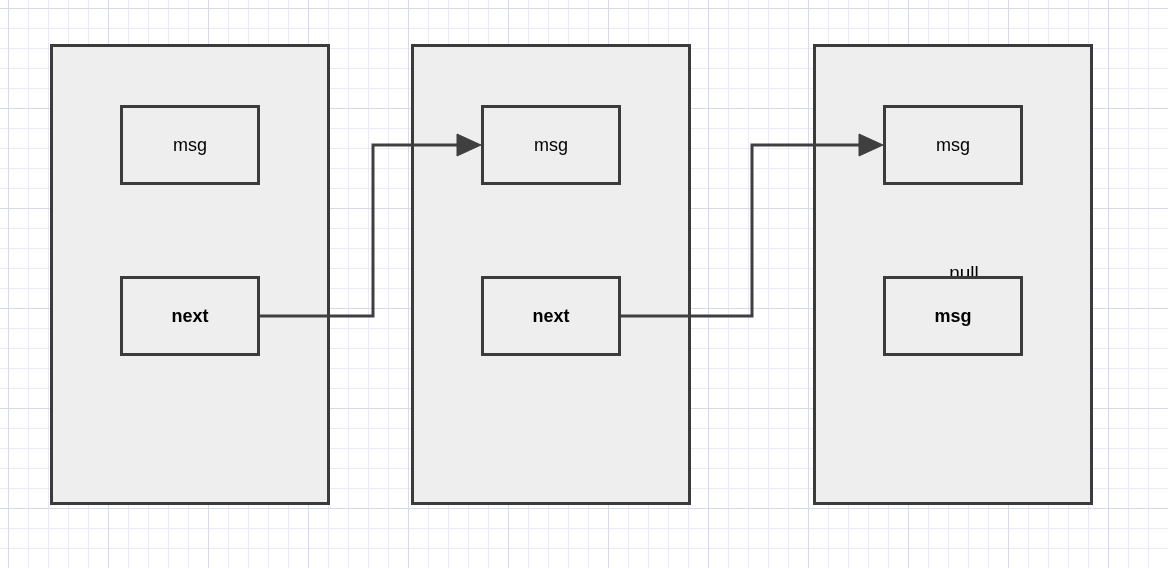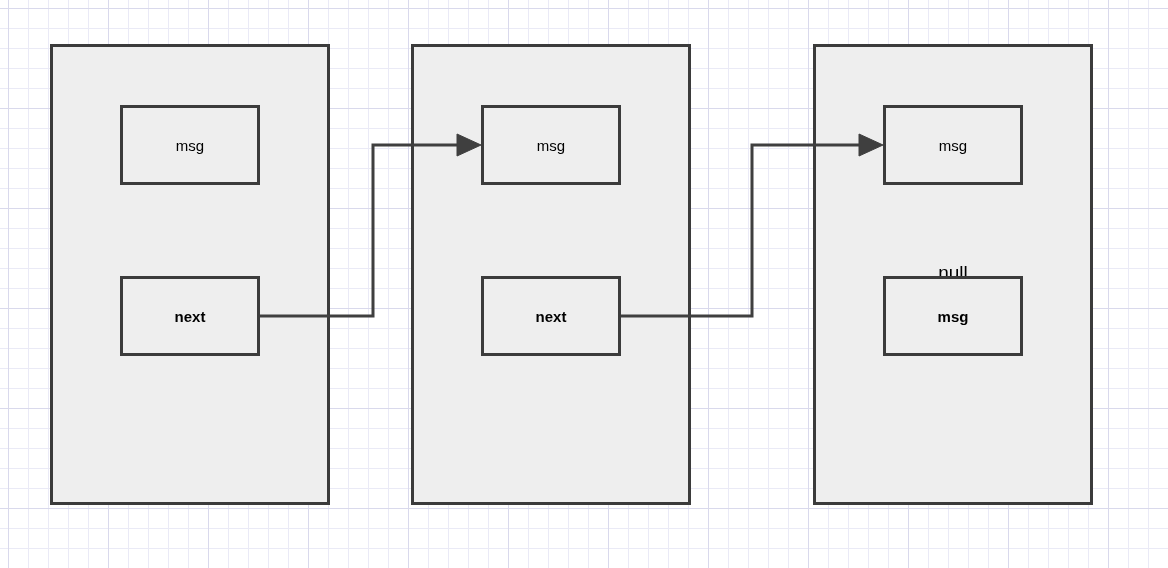--- a/index.html
+++ b/index.html
@@ -52,29 +52,29 @@
     border: 3px solid #3b3b3b;
     display: flex;
     align-items: center;
     justify-content: center;
     z-index: 2;
   }
   .field.top    { top: 58px;  }   
   .field.bottom { top: 229px; font-weight: bold; }   
 
   .field-label {
-    font-size: 15px;
+    font-size: 18px;
     color: #000000;
     white-space: nowrap;
   }
 
   
   .null-label {
     position: absolute;
-    left: 67px;
+    left: 78px;
     top: 216px;               
     width: 140px;
     height: 20px;
     line-height: 20px;
     text-align: center;
     font-size: 19px;
     color: #000000;
     z-index: 1;
   }
 

